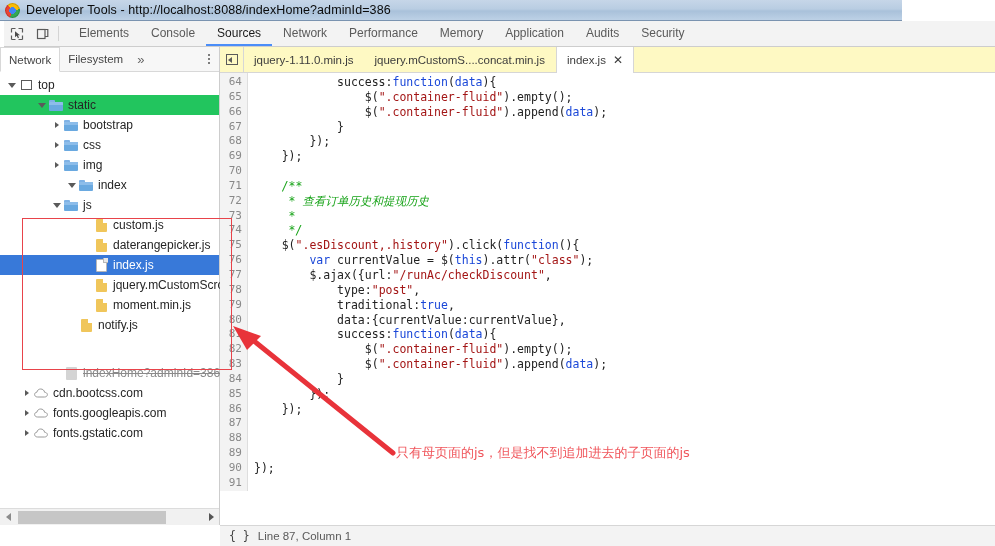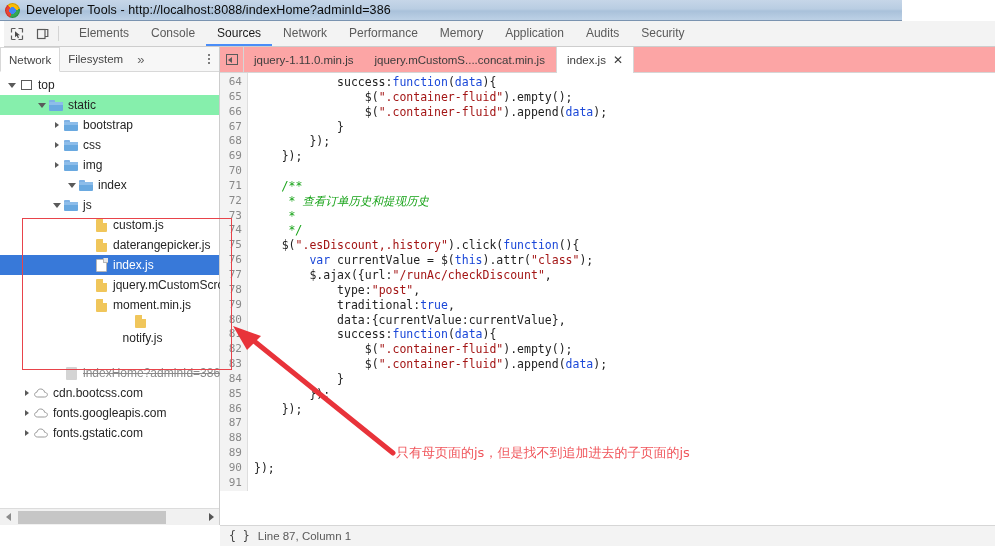--- a/index.html
+++ b/index.html
@@ -76,21 +76,21 @@
     justify-content: center; gap: 2px; cursor: pointer;
   }
   .kebab i { width: 2px; height: 2px; background: #555; display: block; border-radius: 50%; }
 
   .tree { position: relative; padding-top: 3px; font-size: 12px; color: #252525; }
   .tree-row {
     display: flex; align-items: center; height: 20px; white-space: nowrap;
     cursor: pointer; position: relative;
   }
   .tree-row.selected { background: #3879d9; color: #fff; }
-  .tree-row.highlight { background: #86efac; }
+  .tree-row.highlight { background: #22c55e; }
   .tw {
     width: 12px; flex: none; display: flex; align-items: center; justify-content: center;
     font-size: 0;
   }
   .tw .tri {
     width: 0; height: 0; border-left: 4.5px solid #5a5a5a;
     border-top: 3.5px solid transparent; border-bottom: 3.5px solid transparent;
   }
   .tw.open .tri {
     border-left: 4px solid transparent; border-right: 4px solid transparent;
@@ -135,21 +135,21 @@
   .hscroll .thumb { position: absolute; left: 2px; top: 2px; width: 148px; height: 13px;
       background: #c6c6c6; }
 
   
   .editor-pane {
     position: absolute; left: 220px; top: 47px; right: 0; height: 478px;
     background: #fff;
   }
   .file-tabs {
     height: 26px; display: flex; align-items: stretch;
-    border-bottom: 1px solid #d6d6d6; background: #fca5a5;
+    border-bottom: 1px solid #d6d6d6; background: #fef9c3;
   }
   .collapse-btn {
     width: 24px; display: flex; align-items: center; justify-content: center;
     border-right: 1px solid #d6d6d6; cursor: pointer;
   }
   .collapse-btn .box { width: 12px; height: 11px; border: 1.3px solid #5a5a5a; position: relative; }
   .collapse-btn .box:after { content:''; position:absolute; left:1.5px; top:1.5px;
      width:0; height:0; border-top:3px solid transparent; border-bottom:3px solid transparent;
      border-right:4px solid #5a5a5a; }
   .file-tab {
@@ -377,21 +377,21 @@
         <div class="tree-row" style="padding-left: 81px;">
           <div class="tw"></div>
           <div class="ic">
             <div class="ico-yfile">
               <div class="body"></div>
               <div class="corner"></div>
             </div>
           </div>
           <div class="lbl">moment.min.js</div>
         </div>
-        <div class="tree-row" style="padding-left: 66px; flex-direction: column;">
+        <div class="tree-row" style="padding-left: 66px;">
           <div class="tw"></div>
           <div class="ic">
             <div class="ico-yfile">
               <div class="body"></div>
               <div class="corner"></div>
             </div>
           </div>
           <div class="lbl">notify.js</div>
         </div>
         <div class="tree-row" style="padding-left: 51px; margin-top: 28px;">

